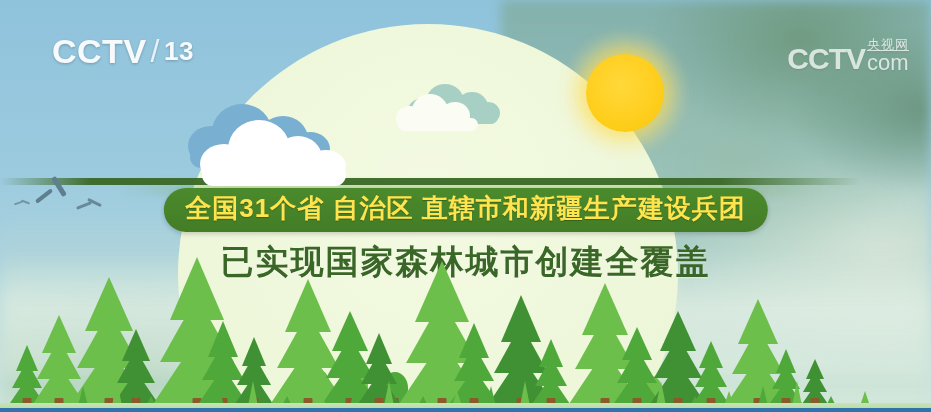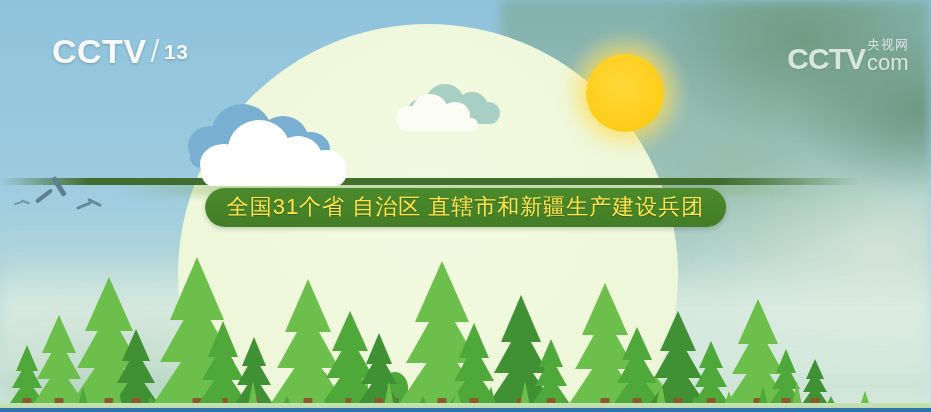--- a/index.html
+++ b/index.html
@@ -134,62 +134,62 @@
     text-shadow:0 1px 3px rgba(0,0,0,.25);
     user-select:none;
   }
   .cctv-logo .row1 {
     display:flex; align-items:center; gap:4px;
     font-size:34px; font-weight:bold; letter-spacing:.5px;
     line-height:1;
   }
   .cctv-logo .slash { font-weight:300; font-size:32px; opacity:.85; }
   .cctv-logo .num13 {
-    font-size:21px; font-weight:bold;
+    font-size:26px; font-weight:bold;
   }
   .cctv-logo .row2 {
     margin-top:6px; text-align:center;
     font-size:19px; letter-spacing:9px; font-weight:500;
     text-indent:9px;
   }
 
   .cctv-watermark {
     position:absolute; right:22px; top:38px;
     color:#ffffff; opacity:.72; user-select:none;
     text-shadow:0 1px 2px rgba(0,0,0,.12);
   }
   .cctv-watermark .wm-row {
     display:flex; align-items:flex-end; gap:2px;
   }
   .cctv-watermark .wm-cctv {
     font-size:30px; font-weight:bold; line-height:1; letter-spacing:-1px;
   }
   .cctv-watermark .wm-right { display:flex; flex-direction:column; align-items:flex-start; }
-  .cctv-watermark .wm-cn { font-size:13px; letter-spacing:1px; line-height:1.1; }
+  .cctv-watermark .wm-cn { font-size:13px; letter-spacing:1px; line-height:1.1;text-decoration:underline; }
   .cctv-watermark .wm-com { font-size:22px; line-height:1; }
 
   
   .headline-1 {
     position:absolute; left:0; right:0; top:134px;
     text-align:center;
     font-size:33px; font-weight:bold; color:#3e6e2c;
     letter-spacing:3px;
     text-shadow:0 1px 0 rgba(255,255,255,.35);
   }
   .banner {
     position:absolute; left:50%; transform:translateX(-50%);
     top:188px;
     padding:6px 22px 8px;
     background:linear-gradient(180deg,#4b8a2c 0%, #437d26 100%);
     border-radius:22px;
     box-shadow:0 2px 5px rgba(0,0,0,.18);
     white-space:nowrap;
   }
   .banner-text {
-    font-size:22px; font-weight:normal; color:#ffe44d;
+    font-size:26px; font-weight:bold; color:#ffe44d;
     letter-spacing:1px; line-height:1.15;
     text-shadow:0 1px 1px rgba(0,0,0,.25);
   }
   .headline-2 {
     position:absolute; left:0; right:0; top:240px;
     text-align:center;
     font-size:33px; font-weight:bold; color:#3a6628;
     letter-spacing:2px;
     text-shadow:0 1px 2px rgba(255,255,255,.45);
   }
@@ -304,20 +304,21 @@
         <span class="wm-com">com</span>
       </span>
     </div>
   </div>
 
 
   <div class="banner">
     <div class="banner-text">全国31个省 自治区 直辖市和新疆生产建设兵团</div>
   </div>
 
+  <div class="headline-2">已实现国家森林城市创建全覆盖</div>
 
   <div class="treeline" id="treeline">
       <div class="round-tree" style="left: 300px; width: 30px; height: 36px;">
         <div class="crown" style="width: 30px; height: 36px; bottom: 0px; background: rgb(79, 168, 58);"></div>
         <div class="trunk"></div>
       </div>
       <div class="round-tree" style="left: 340px; width: 28px; height: 34px;">
         <div class="crown" style="width: 28px; height: 34px; bottom: 0px; background: rgb(108, 191, 74);"></div>
         <div class="trunk"></div>
       </div>

